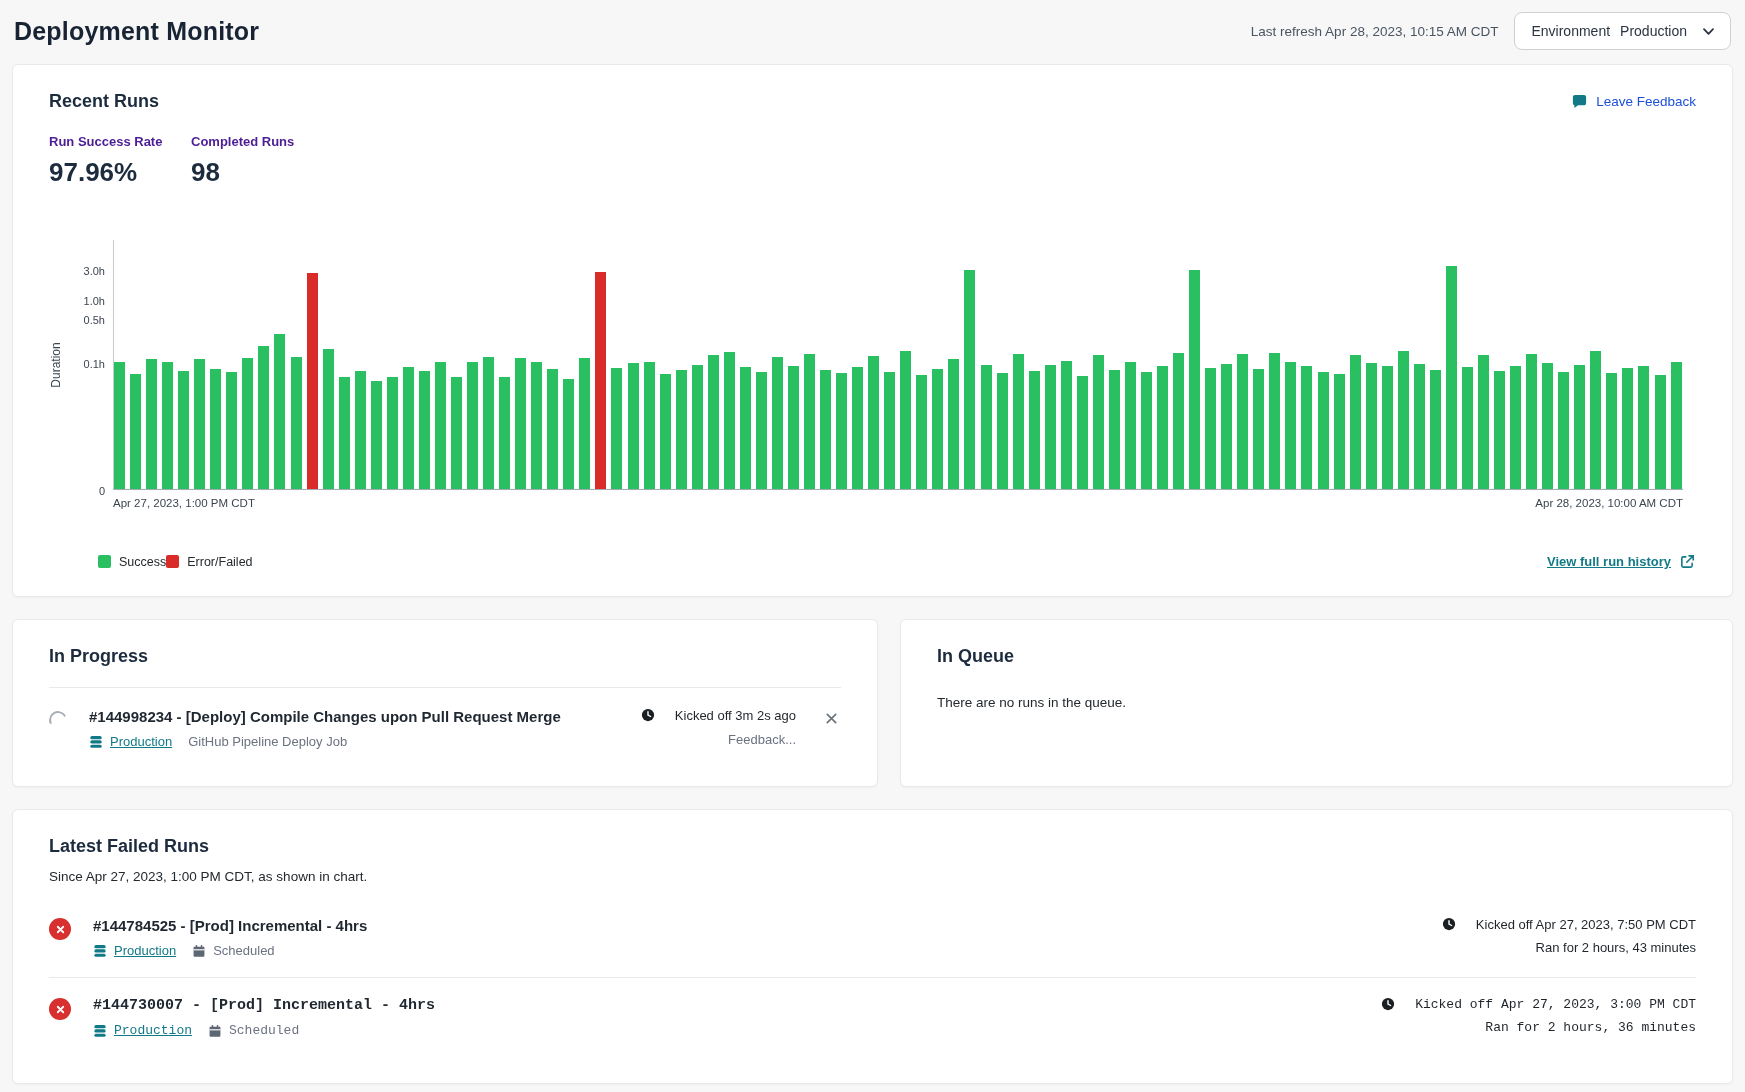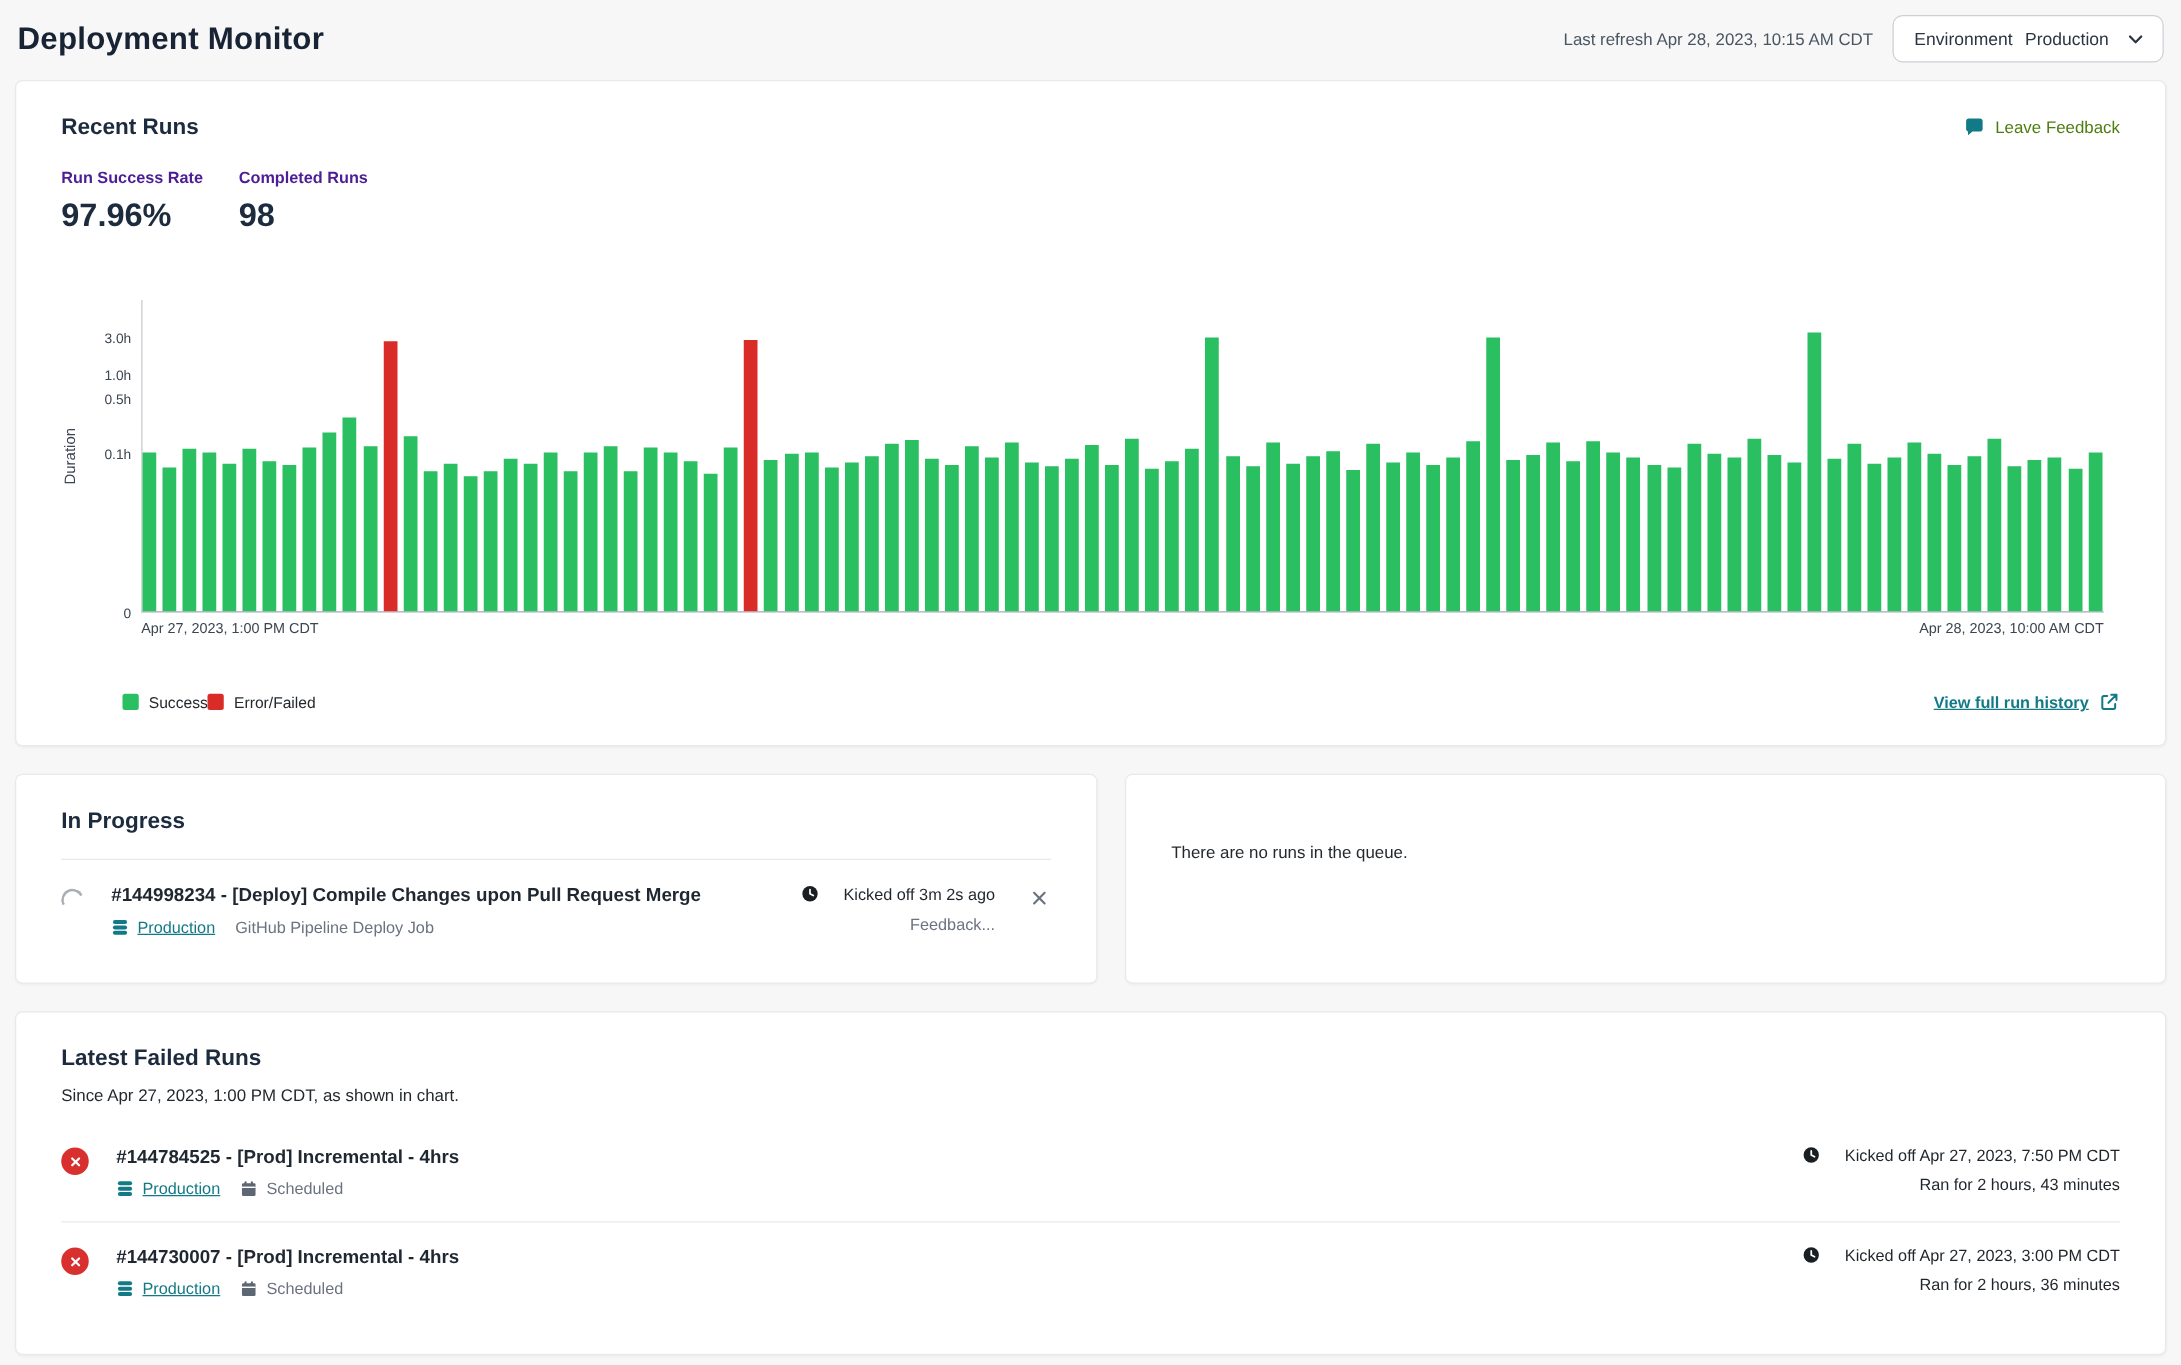--- a/index.html
+++ b/index.html
@@ -16,21 +16,21 @@
     font-family:"Liberation Sans", sans-serif; }
   .env-select .chev { margin-left:4px; }
 
   
   .card { background:#fff; border:1px solid #e7e9ec; border-radius:6px; box-shadow:0 1px 2px rgba(20,30,40,.04); }
   .card-pad { padding:26px 36px; }
   .card-title { font-size:18px; font-weight:700; color:#1c2b3d; }
 
   
   .recent-head { display:flex; justify-content:space-between; align-items:center; }
-  .feedback-link { display:flex; align-items:center; gap:8px; color:#4d7c0f; font-size:13.5px; text-decoration:none; cursor:pointer; }
+  .feedback-link { display:flex; align-items:center; gap:8px; color:#1d4ed8; font-size:13.5px; text-decoration:none; cursor:pointer; }
   .kpis { display:flex; margin-top:22px; }
   .kpi { min-width:142px; }
   .kpi + .kpi { margin-left:0px; }
   .kpi-label { font-size:13px; font-weight:700; color:#4c1d95; }
   .kpi-value { font-size:26px; font-weight:700; color:#1c2b3d; margin-top:8px; }
 
   .chart { display:flex; margin-top:52px; }
   .y-title-col { width:22px; position:relative; height:250px; }
   .y-title { position:absolute; top:50%; left:0; transform:translateY(-50%) rotate(180deg);
     writing-mode:vertical-rl; font-size:12px; color:#3c4550; }
@@ -75,21 +75,21 @@
   .kicked { display:flex; align-items:flex-start; justify-content:flex-end; gap:20px; font-size:13px; color:#1f252b; }
   .running { font-size:13px; color:#6b7280; margin-top:9px; }
   .ranfor { font-size:13px; color:#1f252b; margin-top:8px; }
   .close-btn { background:none; border:none; cursor:pointer; margin-left:26px; padding:2px; margin-top:1px; }
 
   
   .card-failed { margin-top:22px; min-height:266px; }
   .failed-sub { font-size:13.5px; color:#24292e; margin-top:12px; }
   .failed-list { margin-top:14px; }
   .failed-row { display:flex; align-items:flex-start; padding:19px 0; }
-  .failed-row + .failed-row { border-top:1px solid #e7e9eb; }
+  .failed-row + .failed-row { border-top:1px solid #e7e9eb;font-family:Liberation Mono, monospace; }
 </style>
 </head>
 <body>
 
 <div class="page">
 
   <header class="topbar">
     <h1 class="page-title">Deployment Monitor</h1>
     <div class="topbar-right">
       <span class="last-refresh">Last refresh Apr 28, 2023, 10:15 AM CDT</span>
@@ -299,20 +299,21 @@
         </div>
         <button class="close-btn">
           <svg width="15" height="15" viewBox="0 0 16 16">
             <path d="M3.5 3.5l9 9M12.5 3.5l-9 9" stroke="#6a737d" stroke-width="1.8" stroke-linecap="round"></path>
           </svg>
         </button>
       </div>
     </section>
 
     <section class="card card-pad card-queue">
+      <h2 class="card-title">In Queue</h2>
       <p class="queue-empty">There are no runs in the queue.</p>
     </section>
   </div>
 
   <section class="card card-pad card-failed">
     <h2 class="card-title">Latest Failed Runs</h2>
     <p class="failed-sub">Since Apr 27, 2023, 1:00 PM CDT, as shown in chart.</p>
 
     <div class="failed-list">
 

